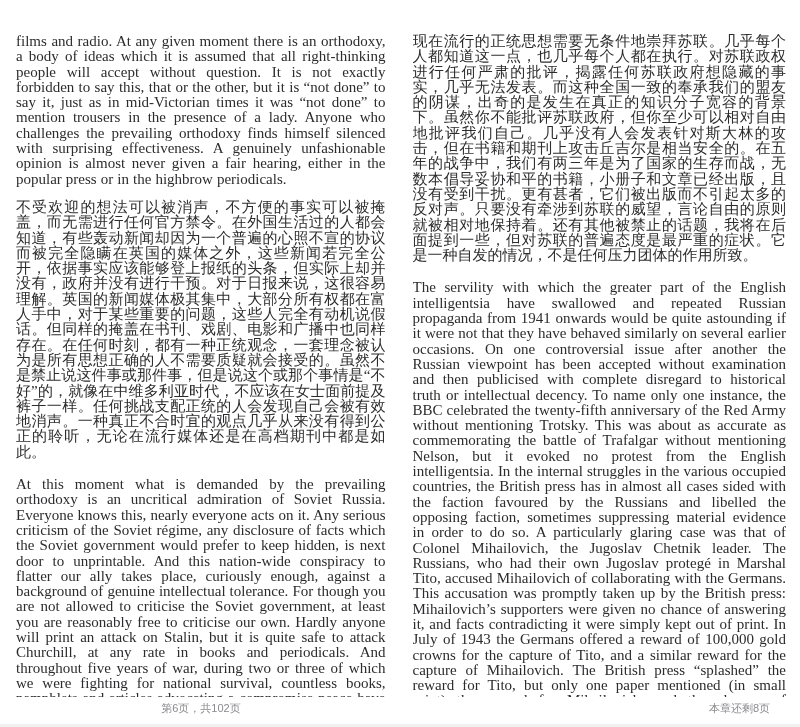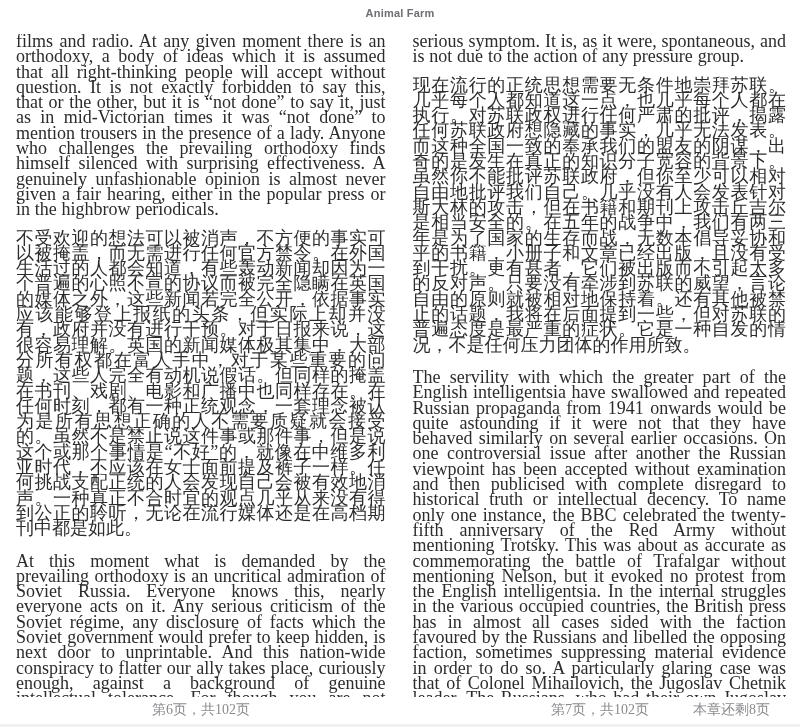--- a/index.html
+++ b/index.html
@@ -35,33 +35,33 @@
     display: flex;
     gap: 27px;
     overflow: hidden;
   }
   .page { overflow: hidden; }
   .page-left  { width: 370px; }
   .page-right { width: 374px; }
   .para {
     margin: 0 0 13px 0;
     text-align: justify;
-    font-size: 18px;
+    font-size: 15px;
     line-height: 15.3px;
     color: #2c2c2e;
     word-spacing: 0.3px;
   }
   .para.cont { text-align-last: justify; margin-top: 17px; }
   .reader-footer {
     position: absolute;
     left: 0; right: 0;
     bottom: 12px;
     height: 14px;
-    font-family: Liberation Serif, serif;
-    font-size: 14px;
+    font-family: Liberation Sans, sans-serif;
+    font-size: 11px;
     color: #8a8a8e;
   }
   .foot-left {
     position: absolute;
     left: 16px;
     width: 370px;
     text-align: center;
   }
   .foot-right {
     position: absolute;
@@ -78,41 +78,36 @@
     left: 0; right: 0; bottom: 0;
     height: 3px;
     background: #f1f1f2;
   }
 </style>
 </head>
 <body>
 
 <div class="app">
 
-  <header class="reader-header">
-    <span class="book-title">Animal Farm</span>
-  </header>
 
   <main class="reading-area">
 
     <section class="page page-left">
       <p class="para en">films and radio. At any given moment there is an orthodoxy, a body of ideas which it is assumed that all right-thinking people will accept without question. It is not exactly forbidden to say this, that or the other, but it is “not done” to say it, just as in mid-Victorian times it was “not done” to mention trousers in the presence of a lady. Anyone who challenges the prevailing orthodoxy finds himself silenced with surprising effectiveness. A genuinely unfashionable opinion is almost never given a fair hearing, either in the popular press or in the highbrow periodicals.</p>
       <p class="para zh">不受欢迎的想法可以被消声，不方便的事实可以被掩盖，而无需进行任何官方禁令。在外国生活过的人都会知道，有些轰动新闻却因为一个普遍的心照不宣的协议而被完全隐瞒在英国的媒体之外，这些新闻若完全公开，依据事实应该能够登上报纸的头条，但实际上却并没有，政府并没有进行干预。对于日报来说，这很容易理解。英国的新闻媒体极其集中，大部分所有权都在富人手中，对于某些重要的问题，这些人完全有动机说假话。但同样的掩盖在书刊、戏剧、电影和广播中也同样存在。在任何时刻，都有一种正统观念，一套理念被认为是所有思想正确的人不需要质疑就会接受的。虽然不是禁止说这件事或那件事，但是说这个或那个事情是“不好”的，就像在中维多利亚时代，不应该在女士面前提及裤子一样。任何挑战支配正统的人会发现自己会被有效地消声。一种真正不合时宜的观点几乎从来没有得到公正的聆听，无论在流行媒体还是在高档期刊中都是如此。</p>
       <p class="para en cont">At this moment what is demanded by the prevailing orthodoxy is an uncritical admiration of Soviet Russia. Everyone knows this, nearly everyone acts on it. Any serious criticism of the Soviet régime, any disclosure of facts which the Soviet government would prefer to keep hidden, is next door to unprintable. And this nation-wide conspiracy to flatter our ally takes place, curiously enough, against a background of genuine intellectual tolerance. For though you are not allowed to criticise the Soviet government, at least you are reasonably free to criticise our own. Hardly anyone will print an attack on Stalin, but it is quite safe to attack Churchill, at any rate in books and periodicals. And throughout five years of war, during two or three of which we were fighting for national survival, countless books, pamphlets and articles advocating a compromise peace have been published without interference. More, they have been published without exciting much disapproval. So long as the prestige of the USSR is not involved, the principle of free speech has been reasonably well upheld. There are other forbidden topics, and I shall mention some of them presently, but the prevailing attitude towards the USSR is much the most</p>
     </section>
 
     <section class="page page-right">
-      <p class="para en">serious symptom. It is, as it were, spontaneous, and is not due to the action of any pressure group.</p>
       <p class="para zh">现在流行的正统思想需要无条件地崇拜苏联。几乎每个人都知道这一点，也几乎每个人都在执行。对苏联政权进行任何严肃的批评，揭露任何苏联政府想隐藏的事实，几乎无法发表。而这种全国一致的奉承我们的盟友的阴谋，出奇的是发生在真正的知识分子宽容的背景下。虽然你不能批评苏联政府，但你至少可以相对自由地批评我们自己。几乎没有人会发表针对斯大林的攻击，但在书籍和期刊上攻击丘吉尔是相当安全的。在五年的战争中，我们有两三年是为了国家的生存而战，无数本倡导妥协和平的书籍，小册子和文章已经出版，且没有受到干扰。更有甚者，它们被出版而不引起太多的反对声。只要没有牵涉到苏联的威望，言论自由的原则就被相对地保持着。还有其他被禁止的话题，我将在后面提到一些，但对苏联的普遍态度是最严重的症状。它是一种自发的情况，不是任何压力团体的作用所致。</p>
       <p class="para en cont">The servility with which the greater part of the English intelligentsia have swallowed and repeated Russian propaganda from 1941 onwards would be quite astounding if it were not that they have behaved similarly on several earlier occasions. On one controversial issue after another the Russian viewpoint has been accepted without examination and then publicised with complete disregard to historical truth or intellectual decency. To name only one instance, the BBC celebrated the twenty-fifth anniversary of the Red Army without mentioning Trotsky. This was about as accurate as commemorating the battle of Trafalgar without mentioning Nelson, but it evoked no protest from the English intelligentsia. In the internal struggles in the various occupied countries, the British press has in almost all cases sided with the faction favoured by the Russians and libelled the opposing faction, sometimes suppressing material evidence in order to do so. A particularly glaring case was that of Colonel Mihailovich, the Jugoslav Chetnik leader. The Russians, who had their own Jugoslav protegé in Marshal Tito, accused Mihailovich of collaborating with the Germans. This accusation was promptly taken up by the British press: Mihailovich’s supporters were given no chance of answering it, and facts contradicting it were simply kept out of print. In July of 1943 the Germans offered a reward of 100,000 gold crowns for the capture of Tito, and a similar reward for the capture of Mihailovich. The British press “splashed” the reward for Tito, but only one paper mentioned (in small print) the reward for Mihailovich: and the charges of collaborating with the Germans continued. Very similar things happened during the Spanish civil war. Then, too, the factions on the Republican side which the Russians were determined to crush were</p>
     </section>
 
   </main>
 
   <footer class="reader-footer">
     <div class="foot-left">第6页，共102页</div>
-    <div class="foot-right">第7页，共102页</div>
     <div class="foot-chapter">本章还剩8页</div>
   </footer>
 
   <div class="bottom-edge"></div>
 
 </div>
 
 </body></html>

